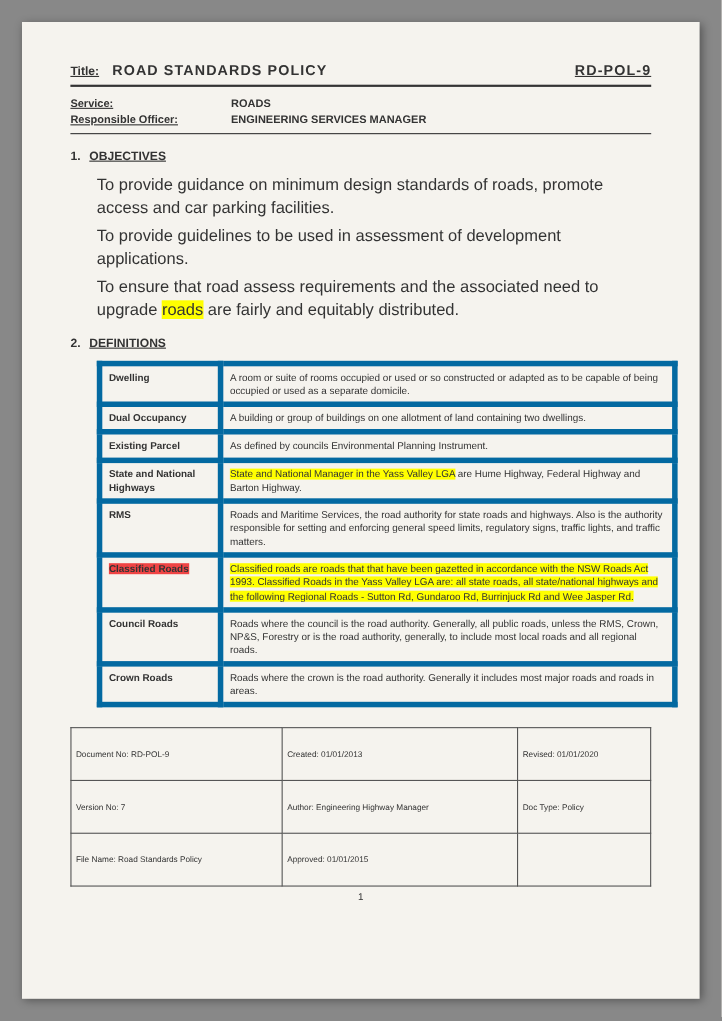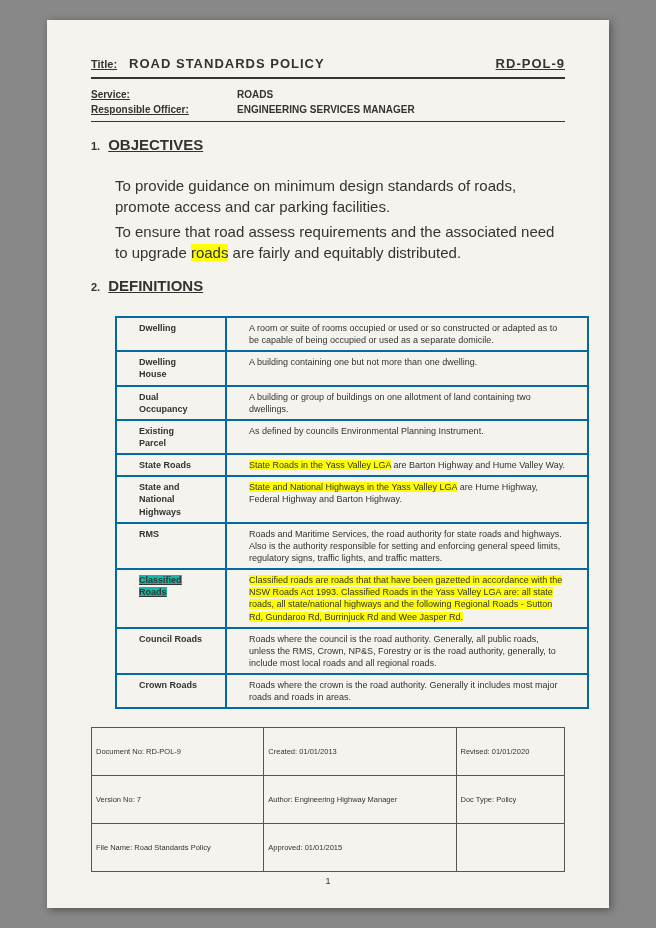--- a/index.html
+++ b/index.html
@@ -6,21 +6,21 @@
     body {
       background: #888;
       display: flex;
       justify-content: center;
       align-items: flex-start;
       min-height: 928px;
       font-family: Arial, sans-serif;
       padding: 20px;
     }
     .page {
-      width: 562px;
+      width: 616px;
       min-height: 888px;
       background: #f5f3ee;
       padding: 36px 44px 20px 44px;
       position: relative;
       box-shadow: 2px 2px 8px rgba(0,0,0,0.4);
     }
     .header-row {
       display: flex;
       justify-content: space-between;
       align-items: baseline;
@@ -69,25 +69,25 @@
       font-size: 10px;
       color: #333;
       font-weight: bold;
     }
     .divider {
       border: none;
       border-top: 1px solid #333;
       margin: 6px 0;
     }
     .section-title {
-      font-size: 15px;
-      font-weight: bold;
-      color: #333;
-      text-decoration: underline;
-      margin-bottom: 16px;
+      font-size: 11px;
+      font-weight: bold;
+      color: #333;
+      text-decoration: underline;
+      margin-bottom: 4px;
       text-align: right;
     }
     .section-num {
       font-size: 11px;
       font-weight: bold;
       color: #333;
       margin-right: 8px;
     }
     .section-header {
       display: flex;
@@ -107,22 +107,22 @@
     }
     .definitions-table {
       width: 100%;
       border-collapse: collapse;
       margin-left: 24px;
       margin-top: 6px;
       font-size: 9px;
       color: #333;
     }
     .definitions-table td {
-      border: 2px solid #0369a1;
-      padding: 4px 22px;
+      border: 5px solid #0369a1;
+      padding: 4px 6px;
       vertical-align: top;
       line-height: 1.35;
     }
     .definitions-table .term-col {
       width: 110px;
       font-weight: bold;
     }
     .footer-table {
       width: 100%;
       border-collapse: collapse;
@@ -136,23 +136,22 @@
       vertical-align: top;
       margin-top: 28px;
     }
     .page-num {
       text-align: center;
       font-size: 9px;
       color: #333;
       margin-top: 4px;
     }
     .classified-highlight {
-      background-color: #14b8a6;
-      font-weight: bold;
-      text-decoration: underline;
+      background-color: #ef4444;
+      font-weight: bold;
     }
   </style>
 </head>
 <body>
 
 <div class="page">
 
   <div class="header-row">
     <div class="title-left">
       <span class="title-label">Title:</span>
@@ -172,52 +171,45 @@
   </div>
 
   <hr class="divider">
 
   <div class="section-header">
     <span class="section-num">1.</span>
     <span class="section-title">OBJECTIVES</span>
   </div>
 
   <p class="objectives-text">To provide guidance on minimum design standards of roads, promote access and car parking facilities.</p>
+  <p class="objectives-text">To provide guidelines to be used in assessment of development applications.</p>
   <p class="objectives-text">To ensure that road assess requirements and the associated need to upgrade <span class="highlight-yellow">roads</span> are fairly and equitably distributed.</p>
 
   <div class="section-header">
     <span class="section-num">2.</span>
     <span class="section-title">DEFINITIONS</span>
   </div>
 
   <table class="definitions-table">
     <tbody>
       <tr>
         <td class="term-col">Dwelling</td>
         <td>A room or suite of rooms occupied or used or so constructed or adapted as to be capable of being occupied or used as a separate domicile.</td>
       </tr>
       <tr>
-        <td class="term-col">Dwelling House</td>
-        <td>A building containing one but not more than one dwelling.</td>
-      </tr>
-      <tr>
         <td class="term-col">Dual Occupancy</td>
         <td>A building or group of buildings on one allotment of land containing two dwellings.</td>
       </tr>
       <tr>
         <td class="term-col">Existing Parcel</td>
         <td>As defined by councils Environmental Planning Instrument.</td>
       </tr>
       <tr>
-        <td class="term-col">State Roads</td>
-        <td><span class="highlight-yellow">State Roads in the Yass Valley LGA</span> are Barton Highway and Hume Valley Way.</td>
-      </tr>
-      <tr>
         <td class="term-col">State and National Highways</td>
-        <td><span class="highlight-yellow">State and National Highways in the Yass Valley LGA</span> are Hume Highway, Federal Highway and Barton Highway.</td>
+        <td><span class="highlight-yellow">State and National Manager in the Yass Valley LGA</span> are Hume Highway, Federal Highway and Barton Highway.</td>
       </tr>
       <tr>
         <td class="term-col">RMS</td>
         <td>Roads and Maritime Services, the road authority for state roads and highways. Also is the authority responsible for setting and enforcing general speed limits, regulatory signs, traffic lights, and traffic matters.</td>
       </tr>
       <tr>
         <td class="term-col"><span class="classified-highlight">Classified Roads</span></td>
         <td><span class="highlight-yellow">Classified roads are roads that that have been gazetted in accordance with the NSW Roads Act 1993. Classified Roads in the Yass Valley LGA are: all state roads, all state/national highways and the following Regional Roads - Sutton Rd, Gundaroo Rd, Burrinjuck Rd and Wee Jasper Rd.</span></td>
       </tr>
       <tr>

